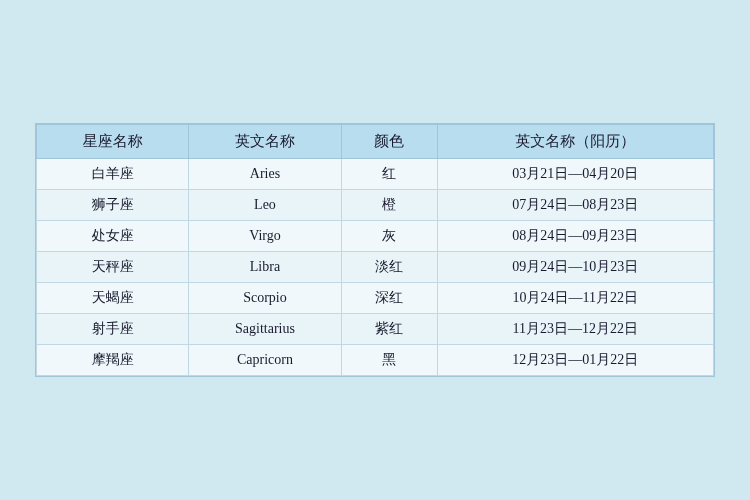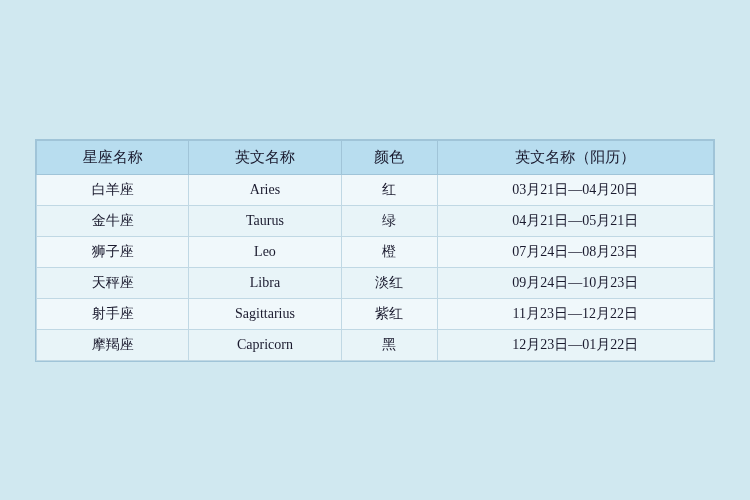--- a/index.html
+++ b/index.html
@@ -70,36 +70,42 @@
       </tr>
     </thead>
     <tbody id="table-body">
     <tr>
           <td>白羊座</td>
           <td>Aries</td>
           <td>红</td>
           <td>03月21日—04月20日</td>
         </tr>
         <tr>
-          <td>金牛座</td>
-          <td>Taurus</td>
-          <td>绿</td>
-          <td>04月21日—05月21日</td>
-        </tr>
-        <tr>
           <td>狮子座</td>
           <td>Leo</td>
           <td>橙</td>
           <td>07月24日—08月23日</td>
         </tr>
         <tr>
+          <td>处女座</td>
+          <td>Virgo</td>
+          <td>灰</td>
+          <td>08月24日—09月23日</td>
+        </tr>
+        <tr>
           <td>天秤座</td>
           <td>Libra</td>
           <td>淡红</td>
           <td>09月24日—10月23日</td>
+        </tr>
+        <tr>
+          <td>天蝎座</td>
+          <td>Scorpio</td>
+          <td>深红</td>
+          <td>10月24日—11月22日</td>
         </tr>
         <tr>
           <td>射手座</td>
           <td>Sagittarius</td>
           <td>紫红</td>
           <td>11月23日—12月22日</td>
         </tr>
         <tr>
           <td>摩羯座</td>
           <td>Capricorn</td>

